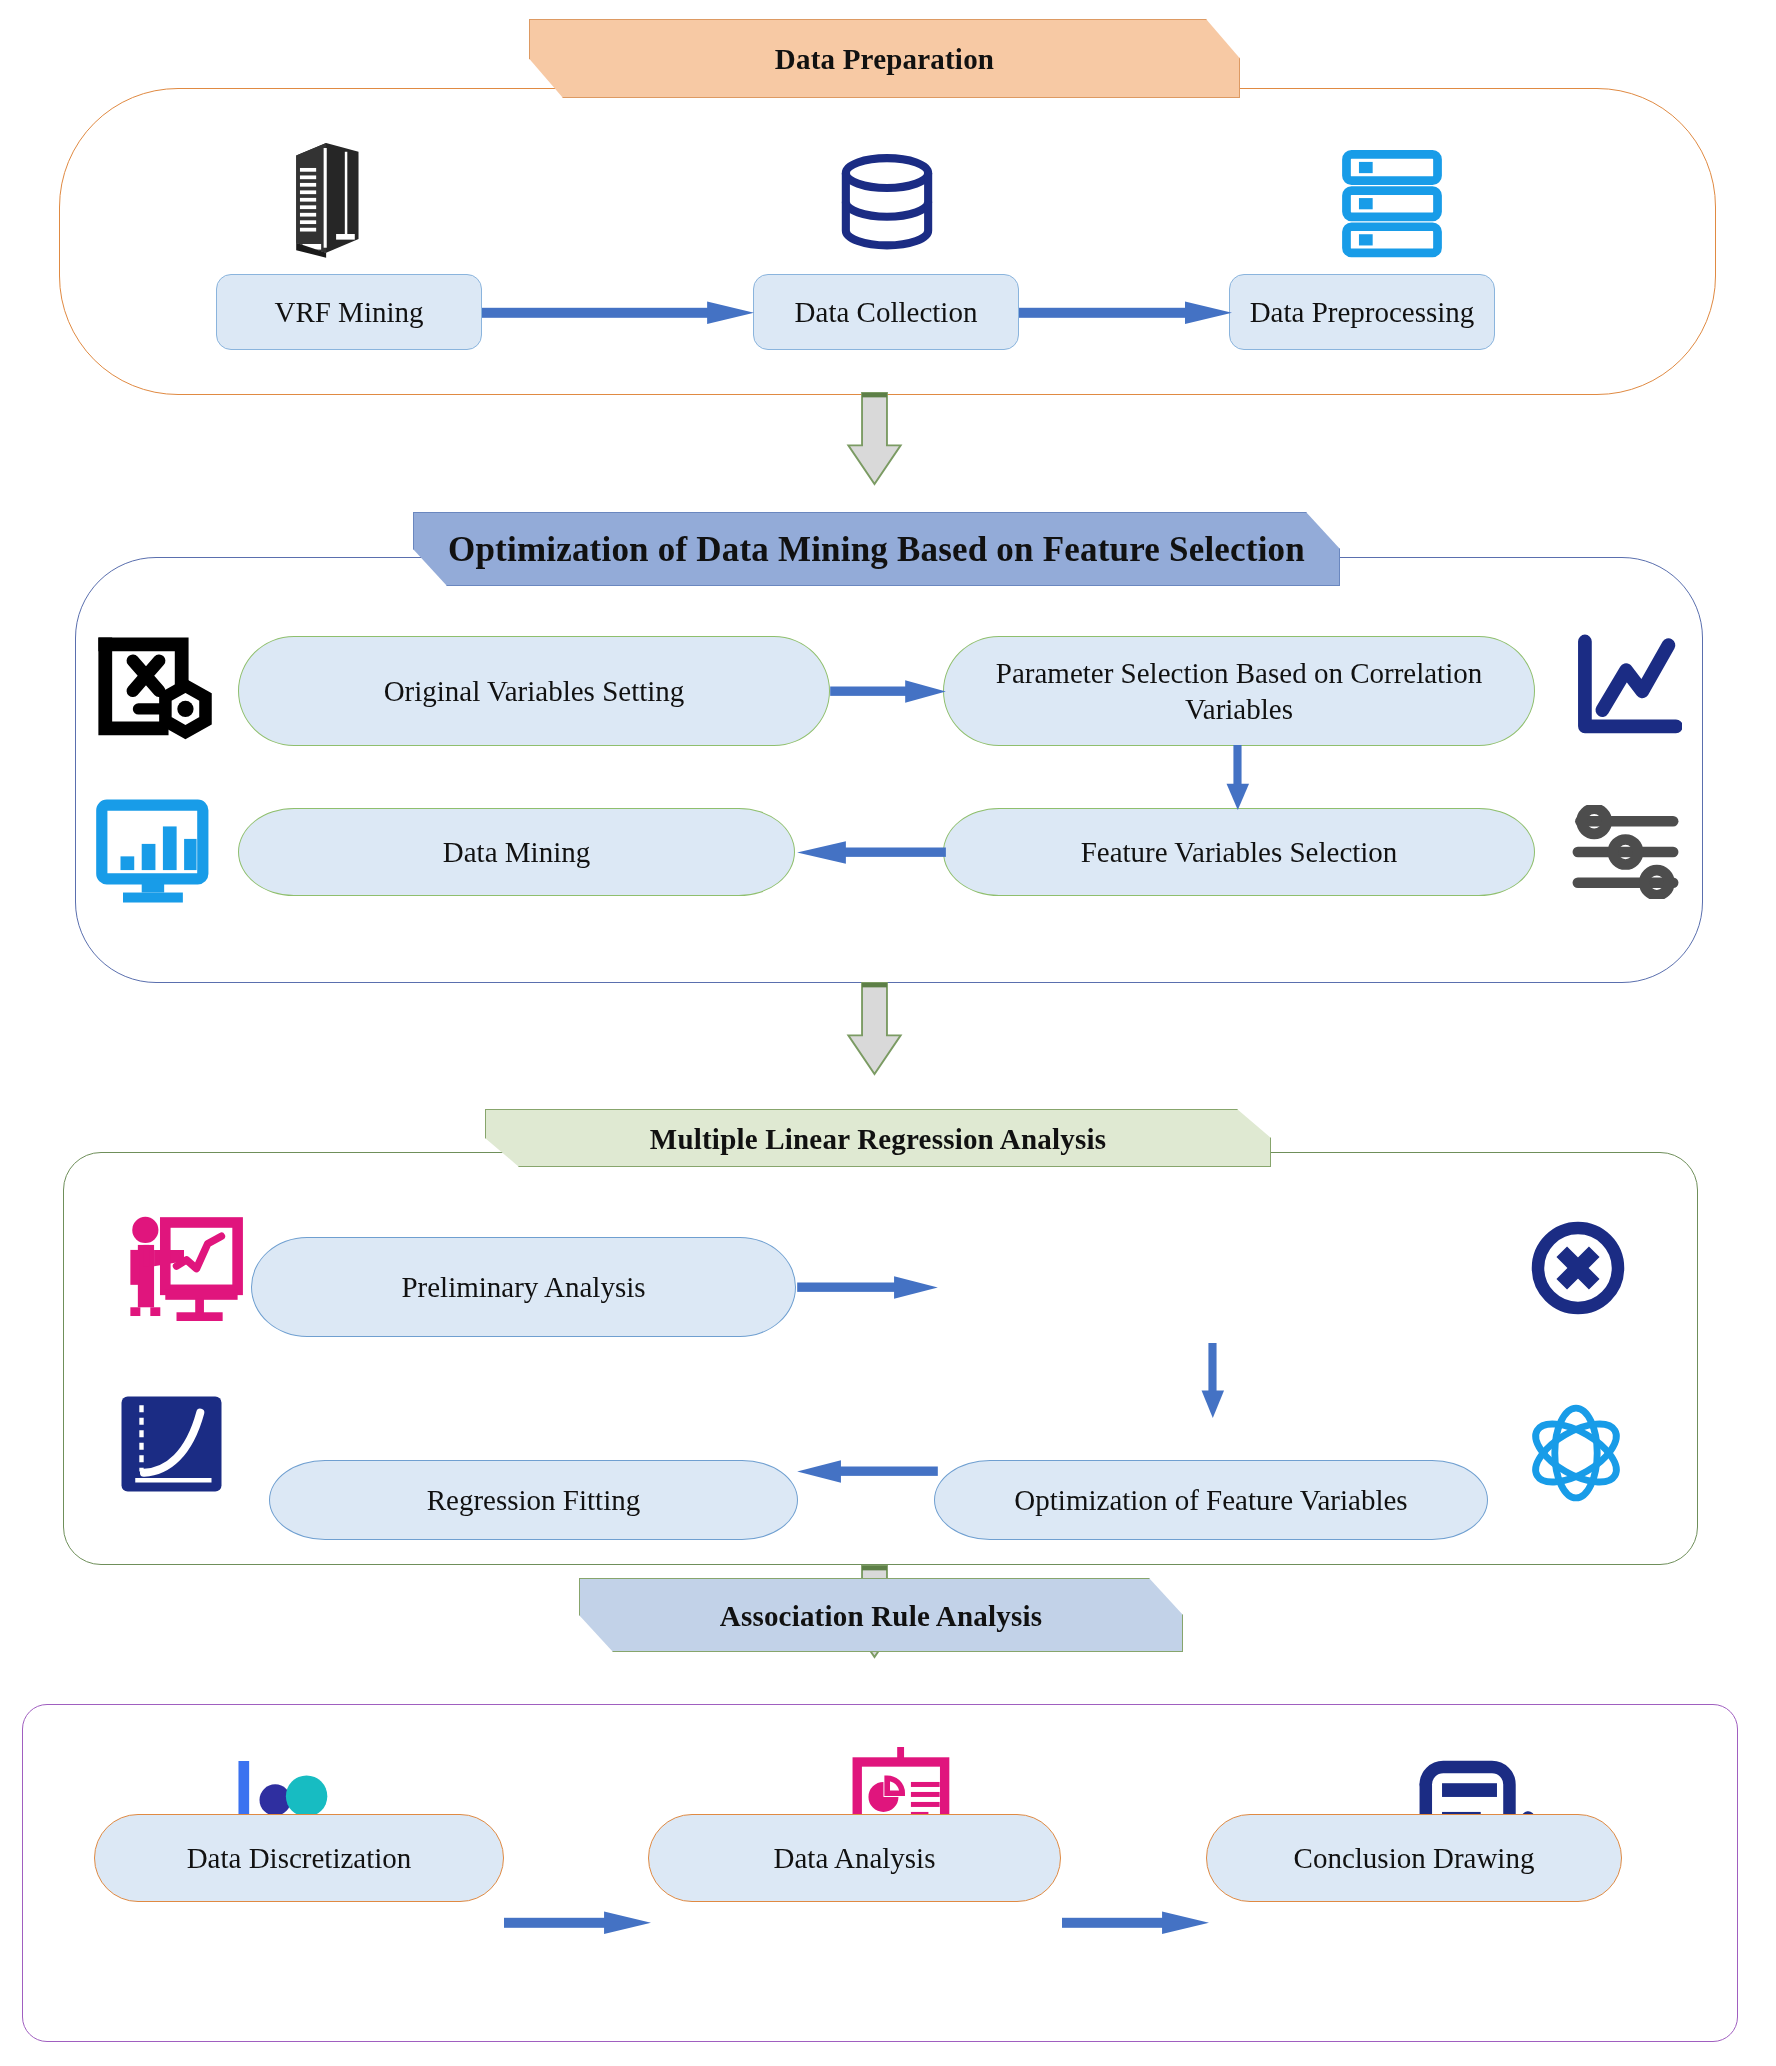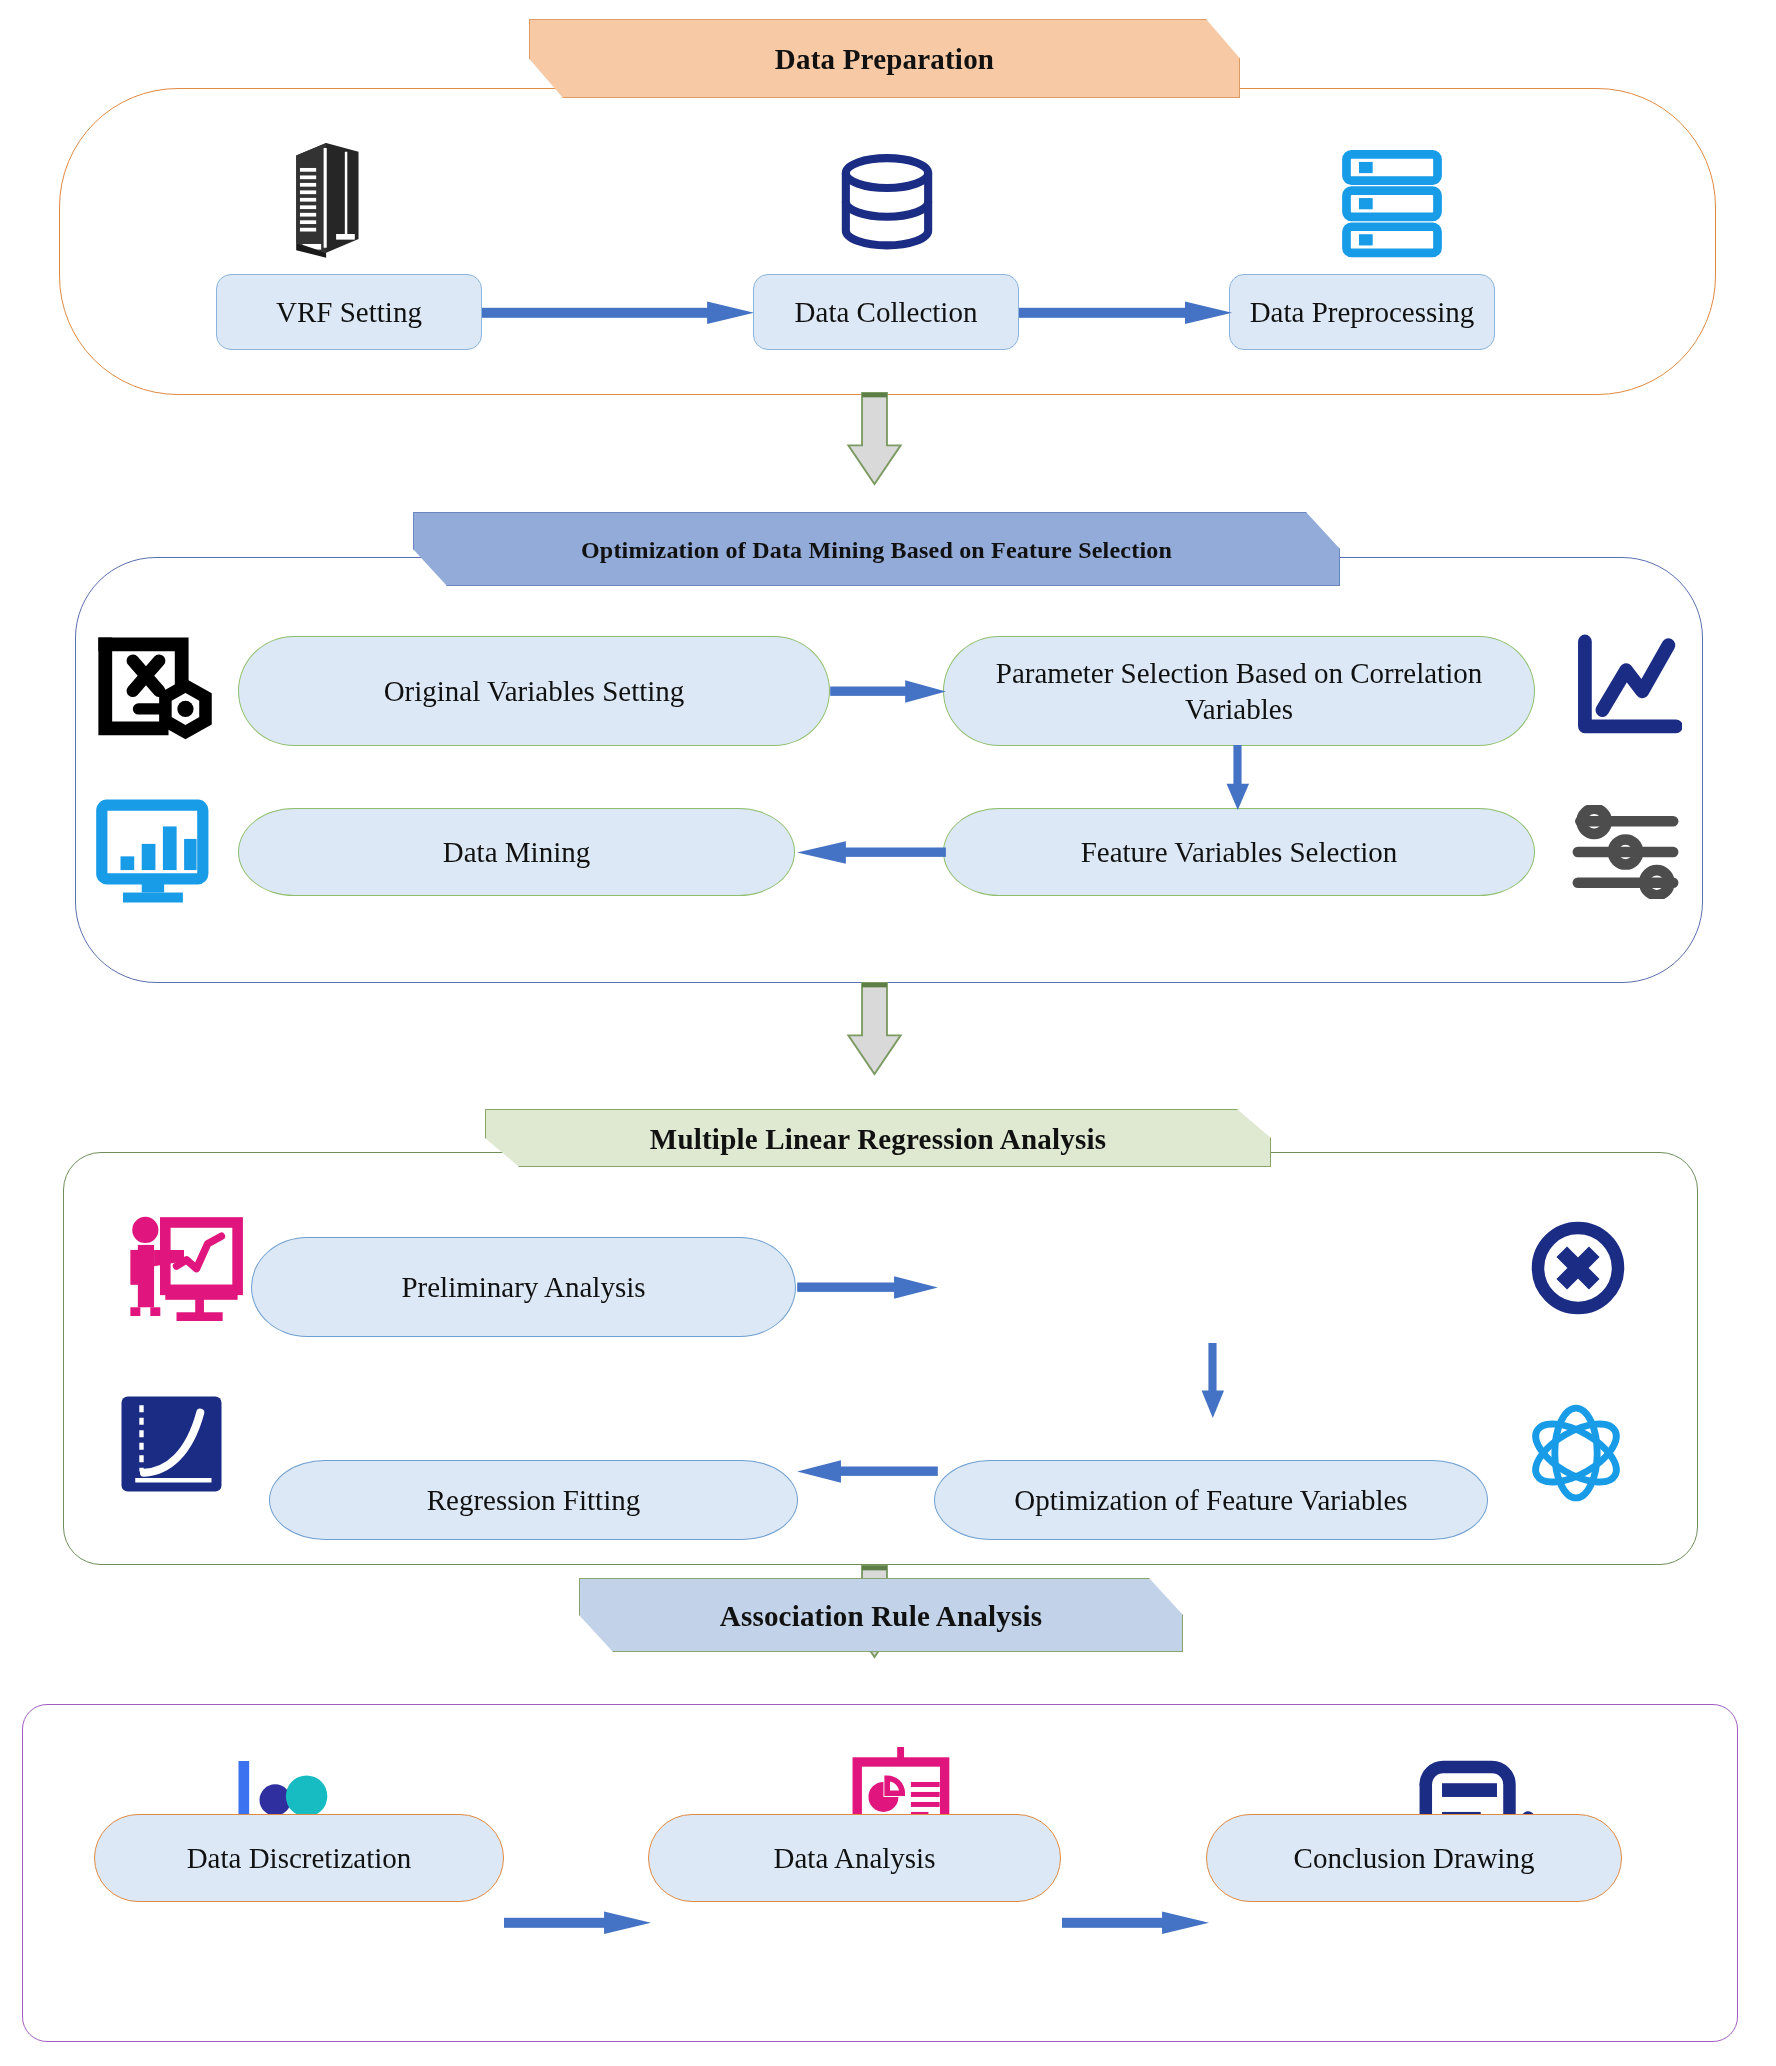--- a/index.html
+++ b/index.html
@@ -24,21 +24,21 @@
   .banner{position:absolute;box-sizing:border-box;
           display:flex;align-items:center;justify-content:center;
           font-weight:bold;color:#111;letter-spacing:0.2px;
           clip-path:polygon(0 0, calc(100% - 34px) 0, 100% 50%, 100% 100%, 34px 100%, 0 50%);
           box-shadow:none;}
   .banner .btxt{position:relative;top:1.3px;}
 
   .b1{left:529px; top:19px;  width:711px; height:79px;
       background:#f7c9a4; border:1.3px solid #dd9a63; font-size:29px;}
   .b2{left:413px; top:512px; width:927px; height:74px;
-      background:#93abd8; border:1.3px solid #6a87bf; font-size:24px;}
+      background:#93abd8; border:1.3px solid #6a87bf; font-size:35px;}
   .b3{left:485px; top:1109px;width:786px; height:58px;
       background:#dfe9d2; border:1.3px solid #87a56c; font-size:29px;}
   .b4{left:579px; top:1578px;width:604px;  height:74px;
       background:#c2d2e8; border:1.3px solid #87a56c; font-size:29px;}
 
   
   .vconn{position:absolute;width:53px;height:91px;}
   .vconn svg{position:absolute;left:0;top:0;overflow:visible;}
 
   .c1{left:848px; top:393px;}
@@ -143,21 +143,21 @@
       </g>
       <g fill="#189ce8">
         <rect x="32" y="20" width="22" height="18"></rect>
         <rect x="32" y="78" width="22" height="18"></rect>
         <rect x="32" y="136" width="22" height="18"></rect>
       </g>
     </svg>
   </div>
 
   <div class="pbox st1 s1b s1b1">
-    <span>VRF Setting</span>
+    <span>VRF Mining</span>
   </div>
   <div class="pbox st1 s1b s1b2">
     <span>Data Collection</span>
   </div>
   <div class="pbox st1 s1b s1b3">
     <span>Data Preprocessing</span>
   </div>
 
   <div class="arr" style="left:482px;top:299px;">
     <svg width="272" height="27.6" viewBox="0 0 435 44">

